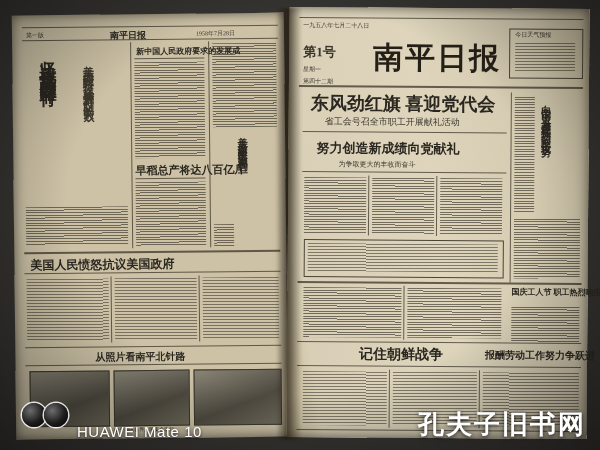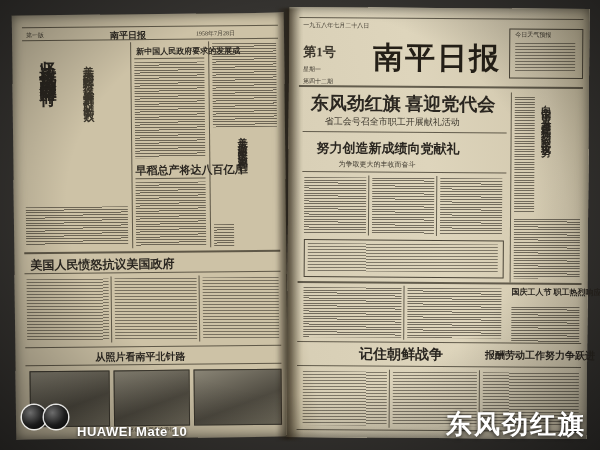--- a/index.html
+++ b/index.html
@@ -83,21 +83,21 @@
   }
   #lens{position:relative;width:46px;height:24px;}
   #lens .eye{
     position:absolute;top:0;width:24px;height:24px;border-radius:50%;
     background:radial-gradient(circle at 35% 32%,#6d6d6d 0%,#1c1c1c 55%,#000 100%);
     box-shadow:0 0 0 1.5px rgba(255,255,255,.85);
   }
   #lens .eye.a{left:0;}
   #lens .eye.b{left:22px;}
   #wm-text{line-height:1.15;}
-  #wm-brand{font-size:13px;font-weight:bold;letter-spacing:.5px;margin-top:32px;}
+  #wm-brand{font-size:15px;font-weight:normal;letter-spacing:.5px;margin-top:32px;}
   #wm-sub{font-size:11px;letter-spacing:.4px;}
 
   
   #site-wm{
     position:absolute;right:14px;bottom:8px;text-align:right;color:#fff;
     text-shadow:0 1px 4px rgba(0,0,0,.85);
   }
   #site-cn{
     font-family:"Liberation Serif",serif;font-size:26px;font-weight:bold;letter-spacing:2px;
   }
@@ -230,16 +230,16 @@
     <div id="lens">
       <div class="eye a"></div>
       <div class="eye b"></div>
     </div>
     <div id="wm-text">
       <div id="wm-brand">HUAWEI Mate 10</div>
     </div>
   </div>
 
   <div id="site-wm">
-    <div id="site-cn">东风劲红旗</div>
+    <div id="site-cn">孔夫子旧书网</div>
   </div>
 
 </div>
 
 </body></html>

